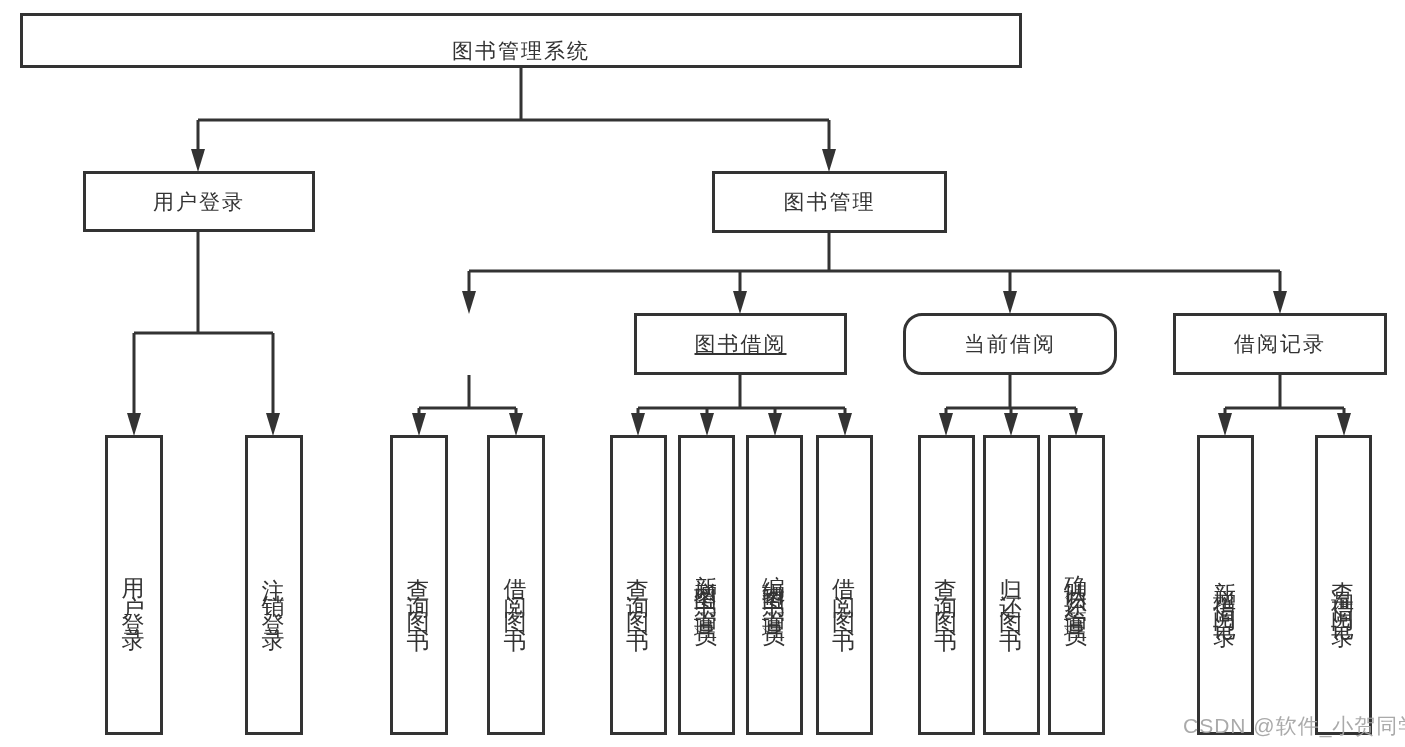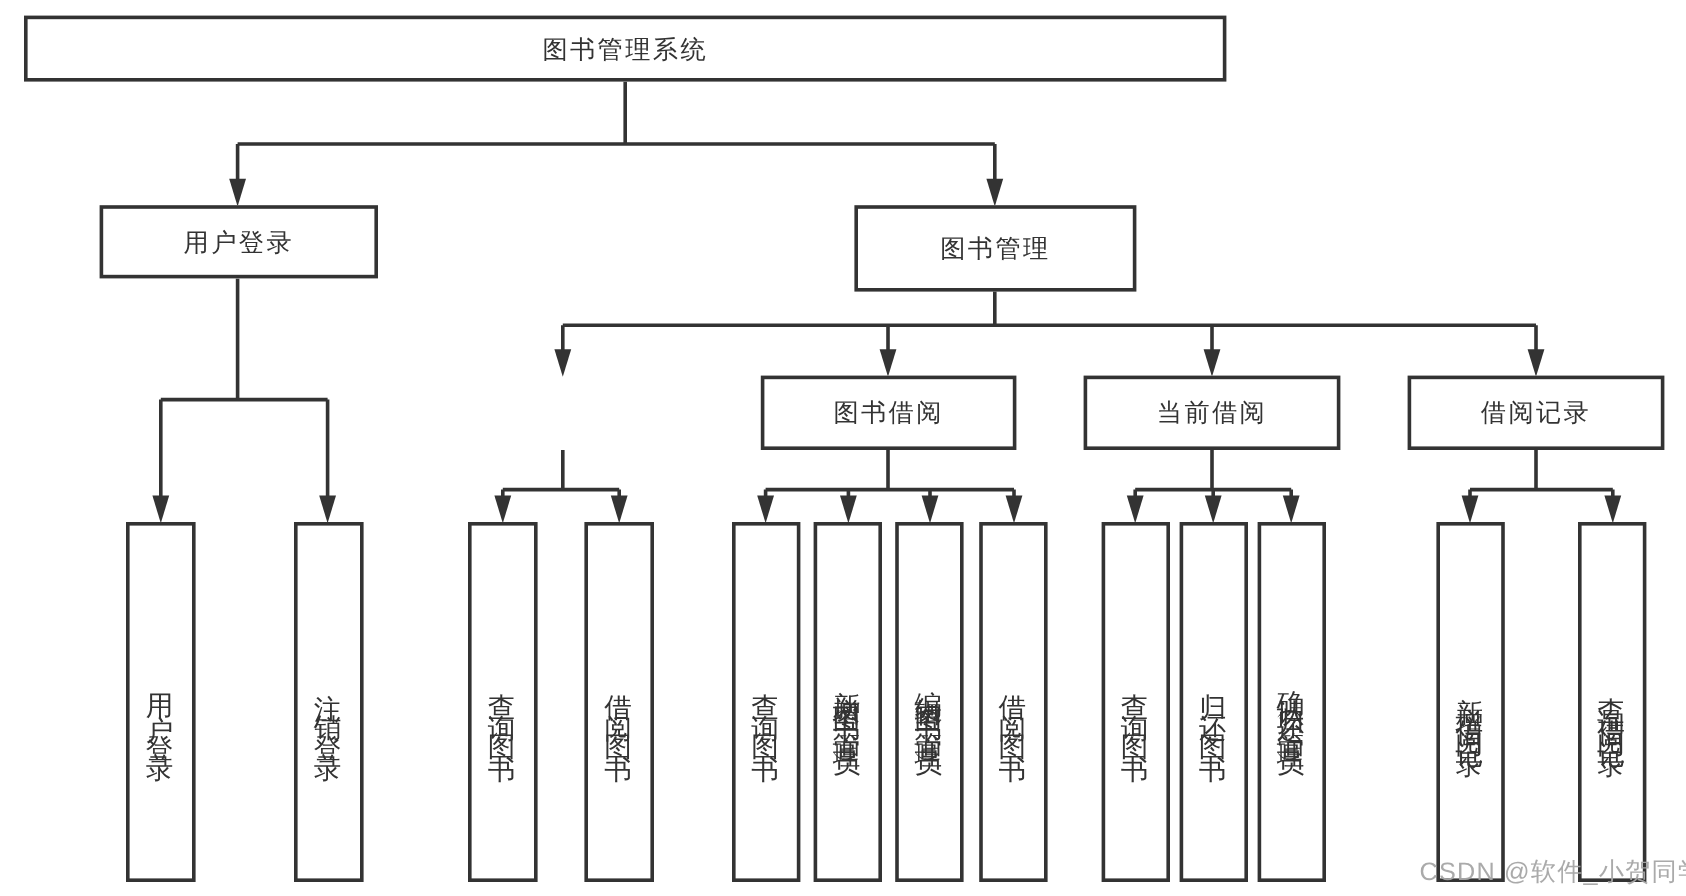--- a/index.html
+++ b/index.html
@@ -98,35 +98,35 @@
       <path d="M768 413 H782 L775 436 Z"></path>
       <path d="M838 413 H852 L845 436 Z"></path>
       <path d="M939 413 H953 L946 436 Z"></path>
       <path d="M1004 413 H1018 L1011 436 Z"></path>
       <path d="M1069 413 H1083 L1076 436 Z"></path>
       <path d="M1218 413 H1232 L1225 436 Z"></path>
       <path d="M1337 413 H1351 L1344 436 Z"></path>
     </g>
   </svg>
 
-  <div class="node hnode" style="left:20px; top:13px; width:1002px; height:55px;">
+  <div class="node hnode" style="left:20px; top:13px; width:1002px; height:55px;align-items:flex-end;">
     <span>图书管理系统</span>
   </div>
 
   <div class="node hnode" style="left:83px; top:171px; width:232px; height:61px;">
     <span>用户登录</span>
   </div>
-  <div class="node hnode" style="left:712px; top:171px; width:235px; height:72px;">
+  <div class="node hnode" style="left:712px; top:171px; width:235px; height:62px;">
     <span>图书管理</span>
   </div>
 
-  <div class="node hnode" style="left:634px; top:313px; width:213px; height:62px;">
+  <div class="node hnode" style="left:634px; top:313px; width:213px; height:62px;text-decoration:underline;">
     <span>图书借阅</span>
   </div>
-  <div class="node hnode" style="left:903px; top:313px; width:214px; height:62px;">
+  <div class="node hnode" style="left:903px; top:313px; width:214px; height:62px;border-radius:19px;">
     <span>当前借阅</span>
   </div>
   <div class="node hnode" style="left:1173px; top:313px; width:214px; height:62px;">
     <span>借阅记录</span>
   </div>
 
   <div class="node leaf len4" style="left:105px; top:435px; width:58px; height:300px;">
     <span class="vtext">用户登录</span>
   </div>
   <div class="node leaf len4" style="left:245px; top:435px; width:58px; height:300px;">

